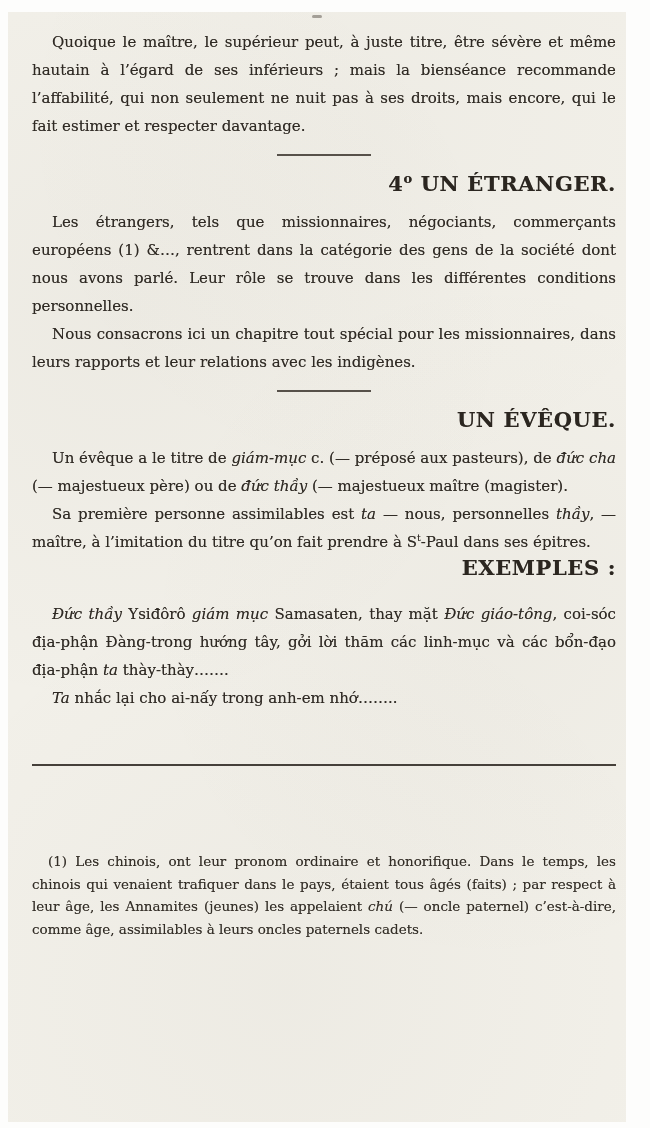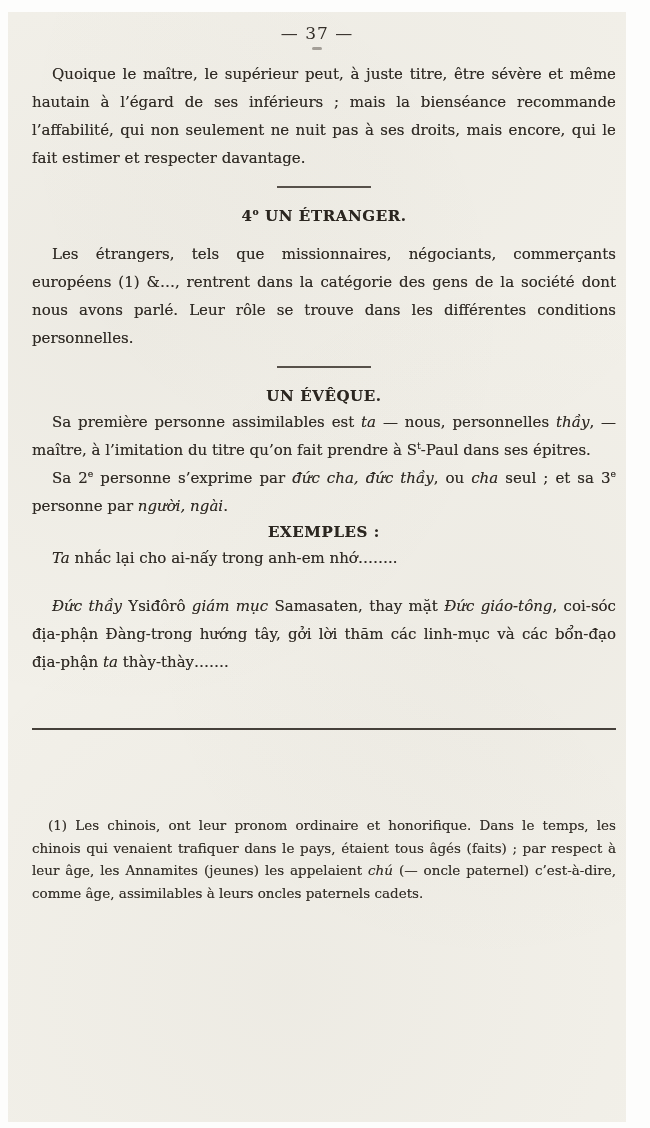--- a/index.html
+++ b/index.html
@@ -50,22 +50,22 @@
   }
   p.para-intro { margin-top: 10px; }
   .short-rule {
     width: 94px;
     height: 0;
     border-top: 2px solid #57514a;
     margin: 14px auto 0 auto;
   }
   h2.section-heading {
     margin-top: 16px;
-    text-align: center;
-    font-size: 15px;
+    text-align: right;
+    font-size: 21px;
     font-weight: bold;
     letter-spacing: 0.6px;
     color: #2b2620;
     line-height: 24px;
     text-shadow: 0 0 0.5px rgba(43,38,32,0.5);
   }
   p.para-after-heading { margin-top: 12px; }
   h2.heading-exemples { margin-top: 0; }
   p.para-examples { margin-top: 20px; }
   .it { font-style: italic; }
@@ -82,47 +82,47 @@
     text-align: justify;
     text-indent: 16px;
     color: #332e27;
     text-shadow: 0 0 0.4px rgba(51,46,39,0.5);
   }
 </style>
 </head>
 <body>
 
 <div class="paper">
-  <div class="page-number">— 37 —</div>
   <div class="smudge"></div>
 
   <div class="text-block">
 
     <p class="body-para para-intro"><span>Quoique le maître, le supérieur peut, à juste titre, être sévère et même hautain à l’égard de ses inférieurs ; mais la bienséance recommande l’affabilité, qui non seulement ne nuit pas à ses droits, mais encore, qui le fait estimer et respecter davantage.</span></p>
 
     <div class="short-rule"></div>
 
     <h2 class="section-heading"><span>4</span><sup>o</sup><span> UN ÉTRANGER.</span></h2>
 
     <p class="body-para para-after-heading"><span>Les étrangers, tels que missionnaires, négociants, commerçants européens (1) &amp;…, rentrent dans la catégorie des gens de la société dont nous avons parlé. Leur rôle se trouve dans les différentes conditions personnelles.</span></p>
 
+    <p class="body-para"><span>Nous consacrons ici un chapitre tout spécial pour les missionnaires, dans leurs rapports et leur relations avec les indigènes.</span></p>
 
     <div class="short-rule"></div>
 
     <h2 class="section-heading">UN ÉVÊQUE.</h2>
 
+    <p class="body-para para-after-heading"><span>Un évêque a le titre de </span><span class="it">giám-mục</span><span> c. (— préposé aux pasteurs), de </span><span class="it">đức cha</span><span> (— majestueux père) ou de </span><span class="it">đức thầy</span><span> (— majestueux maître (magister).</span></p>
 
     <p class="body-para"><span>Sa première personne assimilables est </span><span class="it">ta</span><span> — nous, personnelles </span><span class="it">thầy</span><span>, — maître, à l’imitation du titre qu’on fait prendre à S</span><sup>t</sup><span>-Paul dans ses épitres.</span></p>
 
-    <p class="body-para"><span>Sa 2</span><sup>e</sup><span> personne s’exprime par </span><span class="it">đức cha, đức thầy</span><span>, ou </span><span class="it">cha</span><span> seul ; et sa 3</span><sup>e</sup><span> personne par </span><span class="it">người, ngài</span><span>.</span></p>
 
     <h2 class="section-heading heading-exemples">EXEMPLES :</h2>
 
+    <p class="body-para para-examples"><span class="it">Đức thầy</span><span> Ysiđôrô </span><span class="it">giám mục</span><span> Samasaten, thay mặt </span><span class="it">Đức giáo-tông</span><span>, coi-sóc địa-phận Đàng-trong hướng tây, gởi lời thăm các linh-mục và các bổn-đạo địa-phận </span><span class="it">ta</span><span> thày-thày…….</span></p>
+
     <p class="body-para"><span class="it">Ta</span><span> nhắc lại cho ai-nấy trong anh-em nhớ……..</span></p>
-
-    <p class="body-para para-examples"><span class="it">Đức thầy</span><span> Ysiđôrô </span><span class="it">giám mục</span><span> Samasaten, thay mặt </span><span class="it">Đức giáo-tông</span><span>, coi-sóc địa-phận Đàng-trong hướng tây, gởi lời thăm các linh-mục và các bổn-đạo địa-phận </span><span class="it">ta</span><span> thày-thày…….</span></p>
 
     <div class="long-rule"></div>
 
     <p class="footnote"><span>(1) Les chinois, ont leur pronom ordinaire et honorifique. Dans le temps, les chinois qui venaient trafiquer dans le pays, étaient tous âgés (faits) ; par respect à leur âge, les Annamites (jeunes) les appelaient </span><span class="it">chú</span><span> (— oncle paternel) c’est-à-dire, comme âge, assimilables à leurs oncles paternels cadets.</span></p>
 
   </div>
 </div>
 
 </body></html>

